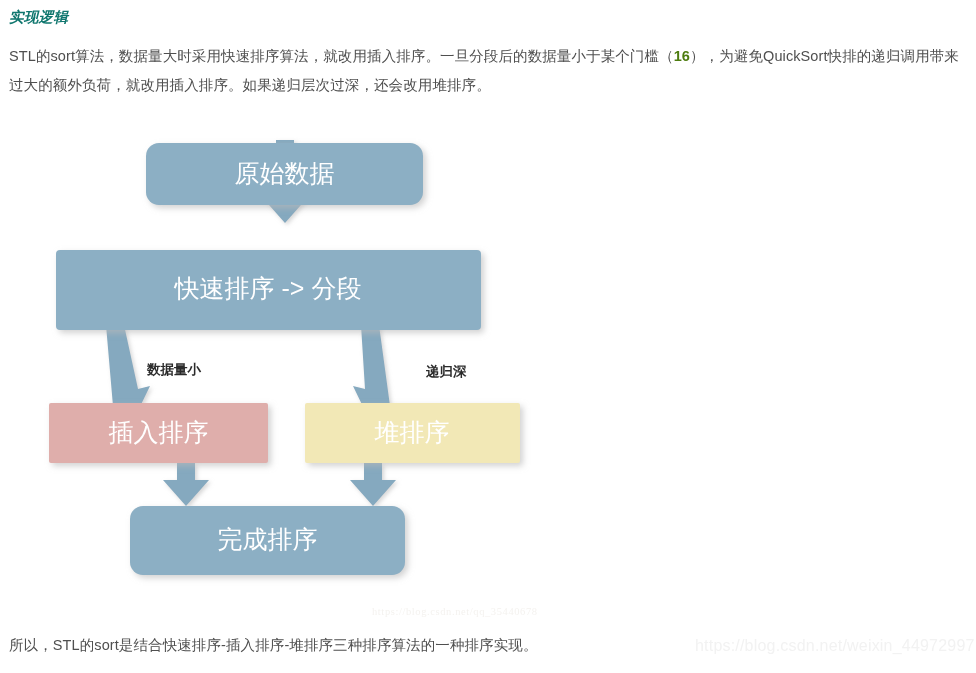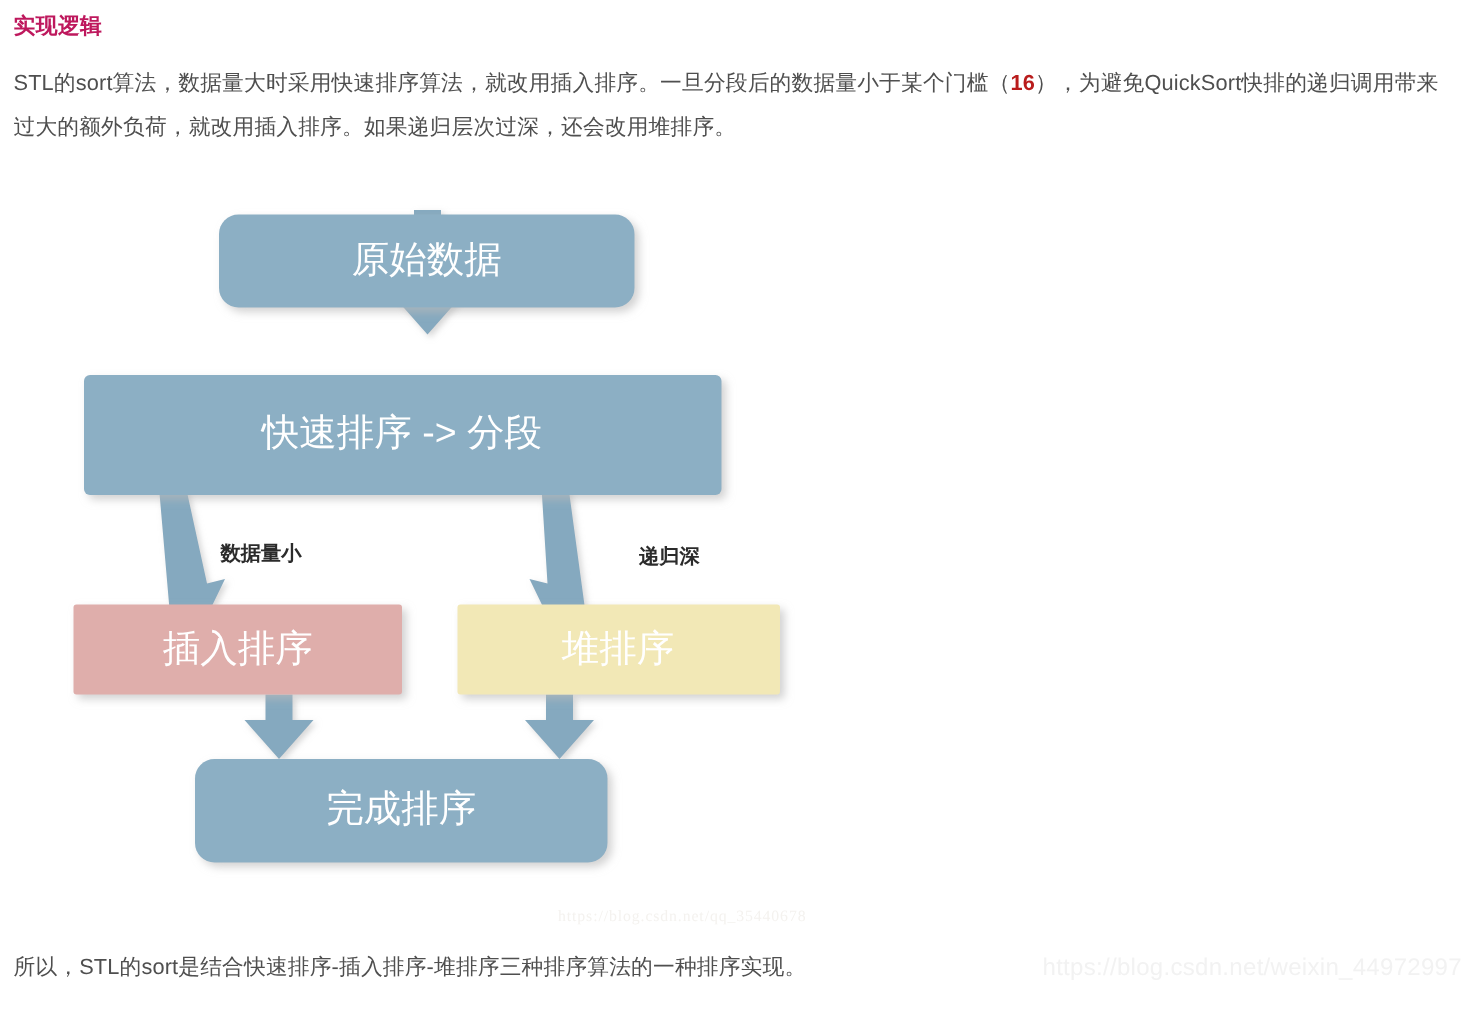--- a/index.html
+++ b/index.html
@@ -16,34 +16,35 @@
     color: #4d4d4d;
   }
 
   
   .section-heading {
     position: absolute;
     left: 9px;
     top: 8px;
     font-size: 14.5px;
     font-weight: bold;
-    color: #be185d;
+    color: #0f766e;
     letter-spacing: 0.3px;
+    font-style: italic;
   }
   .intro-para {
     position: absolute;
     left: 9px;
     top: 42px;
     width: 958px;
     font-size: 14.5px;
     line-height: 29px;
     color: #4f4f4f;
     letter-spacing: 0.1px;
   }
-  .intro-para b { color: #b91c1c; }
+  .intro-para b { color: #4d7c0f; }
   .outro-para {
     position: absolute;
     left: 9px;
     top: 634px;
     width: 958px;
     font-size: 14.5px;
     line-height: 22px;
     color: #4f4f4f;
     letter-spacing: 0.1px;
   }

